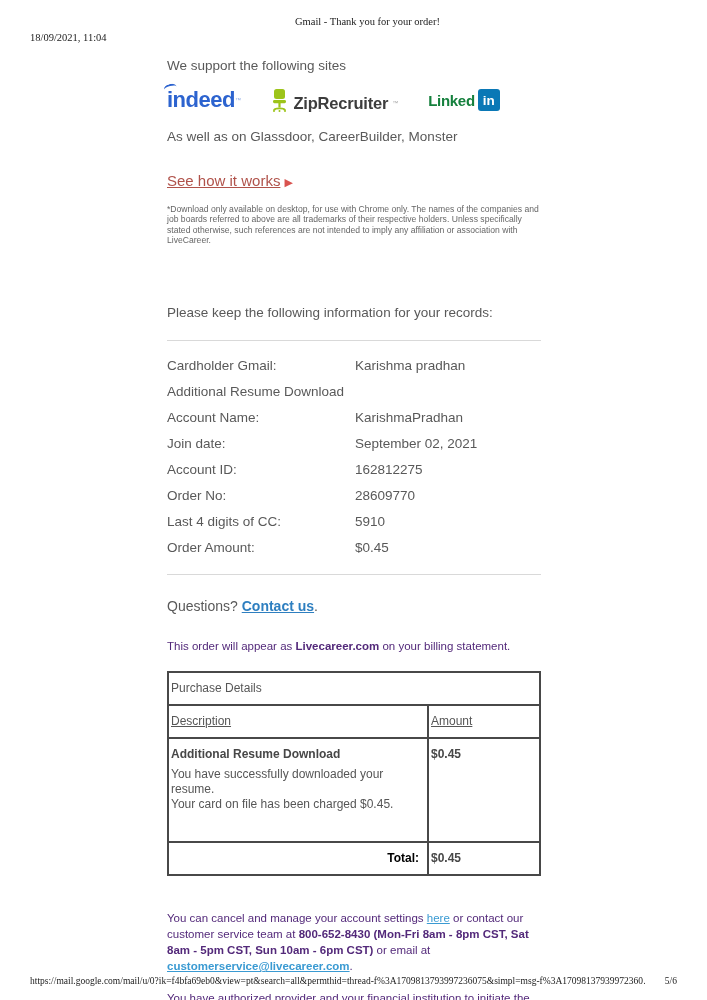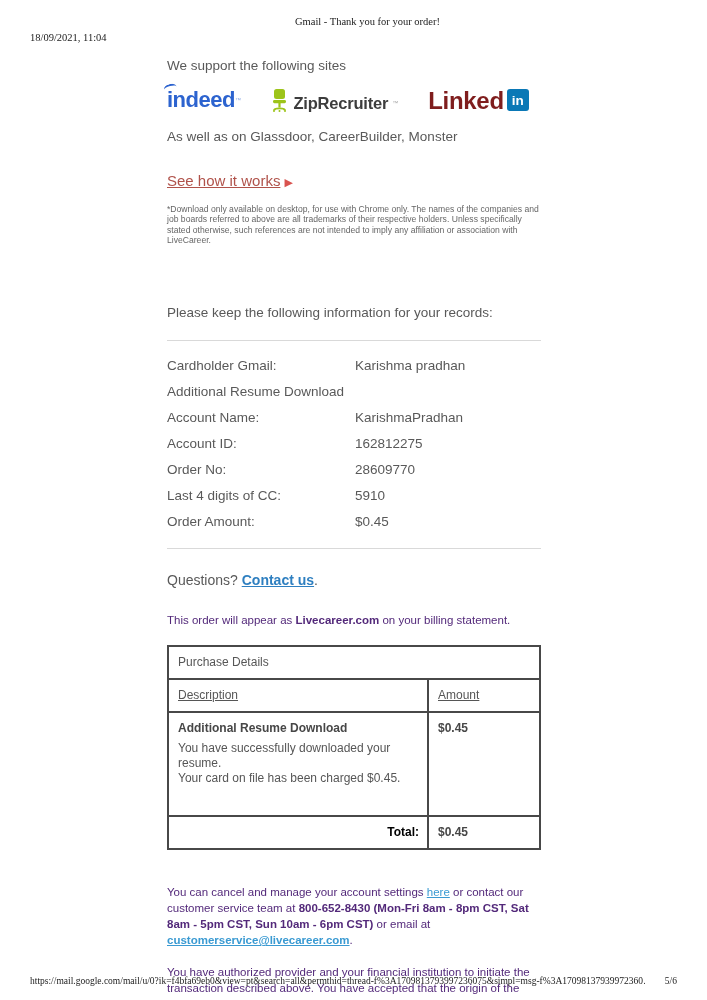--- a/index.html
+++ b/index.html
@@ -62,21 +62,21 @@
     border-top: 2.5px solid #2c63cf;
     border-radius: 50% 50% 0 0;
     transform: rotate(-14deg);
   }
   .logo-mark { font-size: 6px; vertical-align: top; opacity: 0.55; font-weight: 400; }
   
   .zip-logo { display: flex; align-items: flex-end; gap: 4px; }
   .zip-text { color: #3d3d3d; font-weight: 700; font-size: 16.5px; letter-spacing: -0.2px; }
   
   .linkedin-logo { display: flex; align-items: center; gap: 3px; }
-  .linkedin-text { color: #7f1d1d; font-weight: 700; font-size: 24px; letter-spacing: -0.3px; }
+  .linkedin-text { color: #15803d; font-weight: 700; font-size: 15px; letter-spacing: -0.3px; }
   .linkedin-badge {
     width: 22px; height: 22px;
     background: #0a78b6;
     border-radius: 3px;
     color: #ffffff;
     font-weight: 700;
     font-size: 13.5px;
     display: flex;
     align-items: flex-end;
     justify-content: center;
@@ -107,21 +107,21 @@
   
   .purchase-table {
     margin-top: 17px;
     width: 374px;
     border-collapse: collapse;
     color: #565656;
     font-size: 12px;
   }
   .purchase-table td {
     border: 2px solid #484848;
-    padding: 7px 9px;
+    padding: 7px 2px;
     vertical-align: top;
   }
   .purchase-table .col-amount { width: 112px; }
   .purchase-table .u { text-decoration: underline; }
   .purchase-table .bold { font-weight: 700; color: #474747; }
   .purchase-table .desc-line { margin-top: 4px; line-height: 15px; }
   .purchase-table .total-cell { text-align: right; font-weight: 700; color: #000000; padding-right: 8px; }
   .cancel-para { margin-top: 34px; }
   .cancel-para a { color: #3a9ad2; text-decoration: underline; }
   .cancel-para a.bold-link { font-weight: 700; }
@@ -183,20 +183,24 @@
         <span class="record-value">Karishma pradhan</span>
       </div>
       <div class="record-row">
         <span class="record-label" style="width:374px;flex-basis:374px;">Additional Resume Download</span>
       </div>
       <div class="record-row">
         <span class="record-label">Account Name:</span>
         <span class="record-value">KarishmaPradhan</span>
       </div>
       <div class="record-row">
+        <span class="record-label">Join date:</span>
+        <span class="record-value">September 02, 2021</span>
+      </div>
+      <div class="record-row">
         <span class="record-label">Account ID:</span>
         <span class="record-value">162812275</span>
       </div>
       <div class="record-row">
         <span class="record-label">Order No:</span>
         <span class="record-value">28609770</span>
       </div>
       <div class="record-row">
         <span class="record-label">Last 4 digits of CC:</span>
         <span class="record-value">5910</span>

